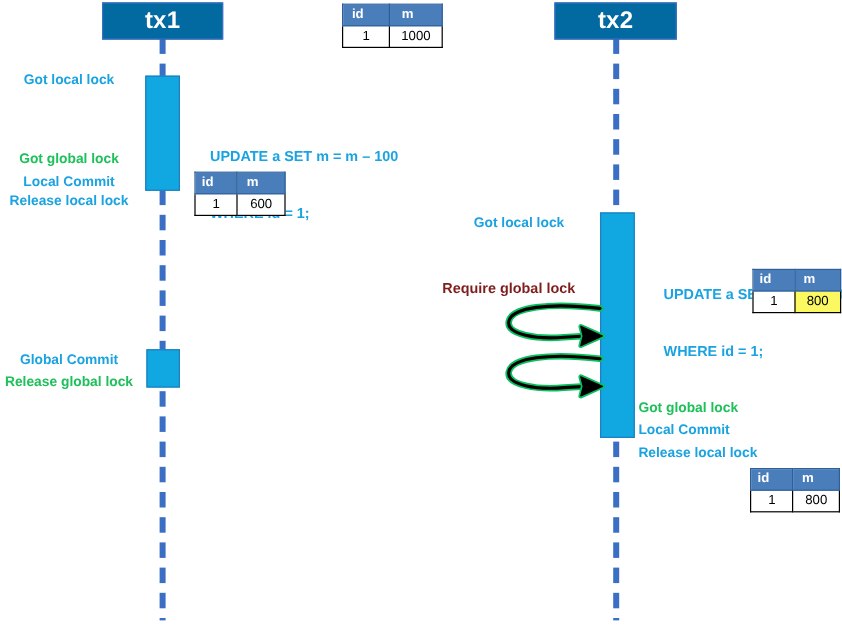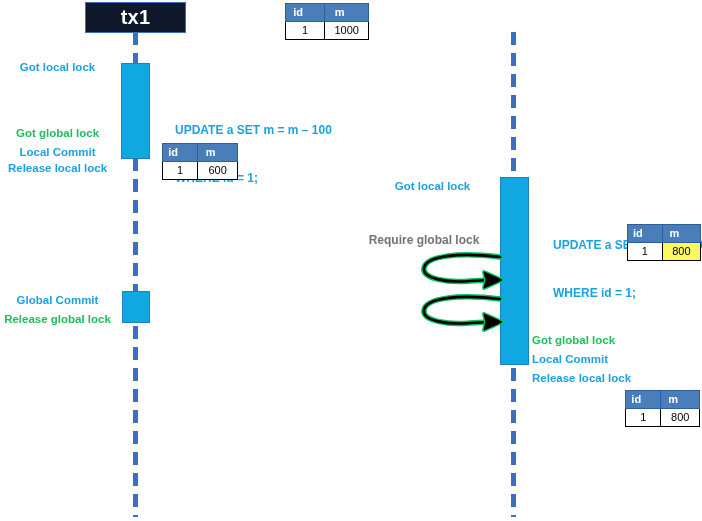--- a/index.html
+++ b/index.html
@@ -25,21 +25,21 @@
       #3a6fc4 0px, #3a6fc4 13px,
       rgba(255,255,255,0) 13px, rgba(255,255,255,0) 21px
     );
     background-size: 5px 21px;
     background-repeat: repeat-y;
   }
 
   
   .tx-box {
     position: absolute;
-    background: #0f172a;
+    background: #0369a1;
     border: 1.5px solid #3a6fc4;
     color: #ffffff;
     font-size: 20px;
     font-weight: bold;
     display: flex;
     align-items: center;
     justify-content: center;
     box-sizing: border-box;
     letter-spacing: .2px;
   }
@@ -56,21 +56,21 @@
   .label {
     position: absolute;
     font-size: 11.5px;
     font-weight: bold;
     white-space: nowrap;
     line-height: 13px;
   }
   .label.right-align { text-align: center; }
   .lbl-blue  { color: #1aa3e0; }
   .lbl-green { color: #1ec05a; }
-  .lbl-navy  { color: #737373; font-size: 12px; }
+  .lbl-navy  { color: #7f1d1d; font-size: 12px; }
 
   
   .sql {
     position: absolute;
     color: #1aa3e0;
     font-size: 12px;
     font-weight: bold;
     line-height: 16px;
     white-space: pre;
     margin-left: 20px;
@@ -137,20 +137,23 @@
     <span>Release global lock</span>
   </div>
 
   <div class="sql" style="left:155px; top:90px;">
     <div>UPDATE a SET m = m – 100</div>
     <div>WHERE id = 1;</div>
   </div>
 
   <div class="lifeline" style="left:511px; top:32px; height:485px;"></div>
 
+  <div class="tx-box" style="left:462px; top:2px; width:102px; height:31px;">
+    <span>tx2</span>
+  </div>
 
   <div class="bar" style="left:500px; top:177px; width:29px; height:188px;"></div>
 
   <div class="label lbl-blue right-align" style="left:375px; top:180px; width:115px;">
     <span>Got local lock</span>
   </div>
   <div class="label lbl-navy right-align" style="left:358px; top:234px; width:132px;">
     <span>Require global lock</span>
   </div>
   <div class="label lbl-green" style="left:532px; top:334px;">

